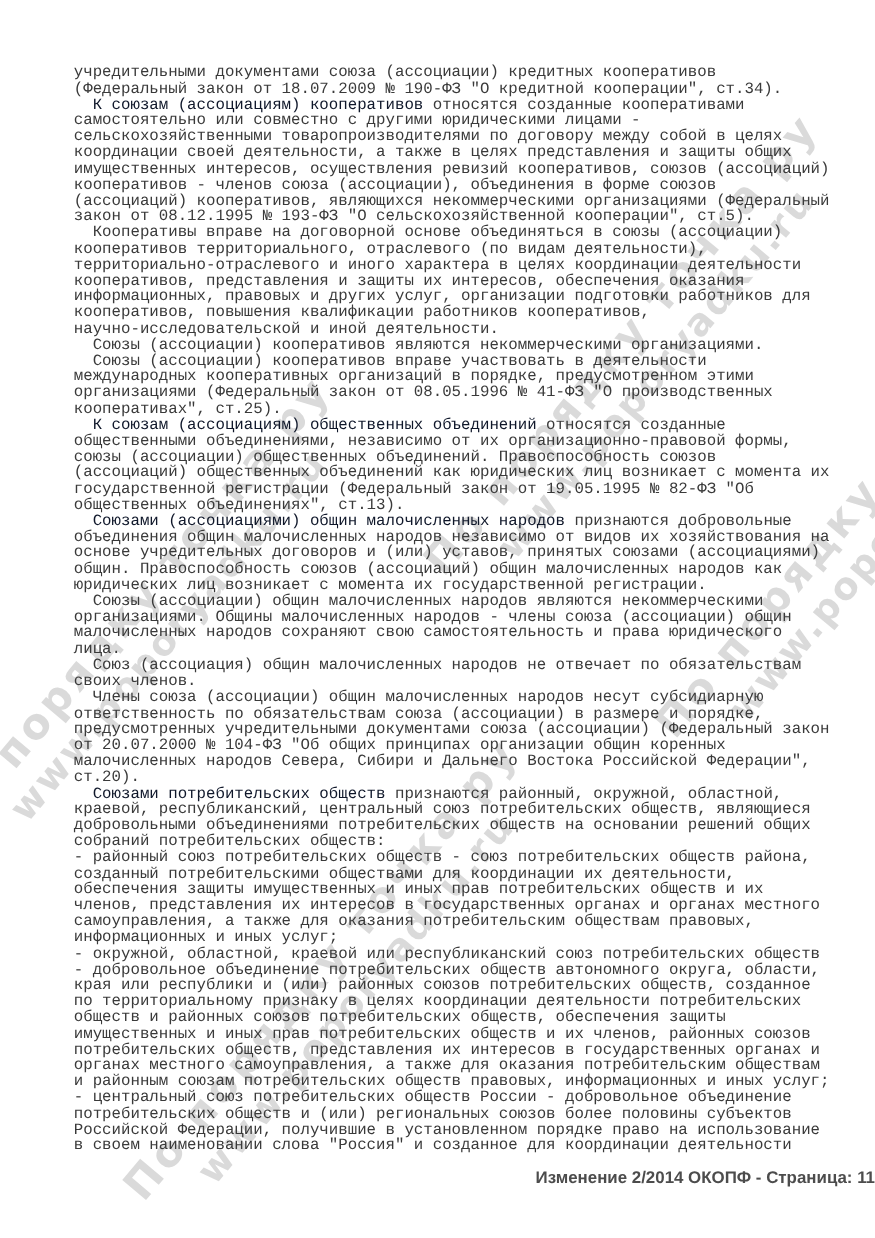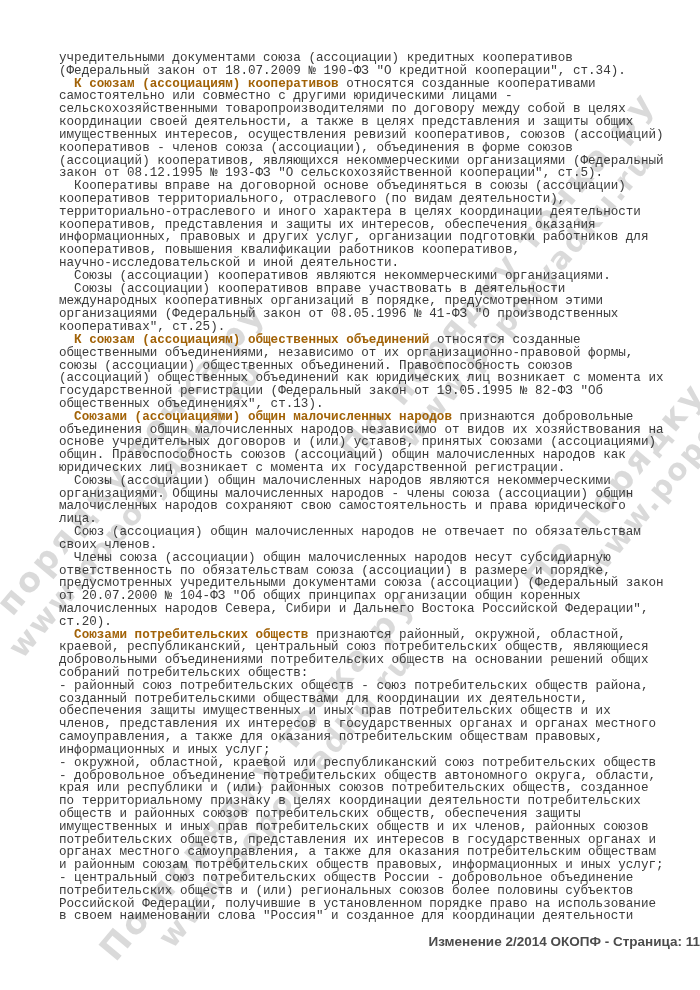--- a/index.html
+++ b/index.html
@@ -41,21 +41,21 @@
     top: 52px;
     width: 620px;
     z-index: 1;
     font-size: 12.6px;
     line-height: 12.82px;
     color: #3a3a3a;
     white-space: pre;
     margin-left: 12px;
   }
   .doc-body .line { height: 12.82px; }
-  .doc-body .line b { font-weight: 700; color: #a16207; }
+  .doc-body .line b { font-weight: 400; color: #0f172a; }
   .page-footer {
     position: absolute;
     left: 0;
     top: 934px;
     width: 100%;
     z-index: 1;
     text-align: right;
     font-family: "Liberation Sans", "DejaVu Sans", sans-serif;
     font-weight: bold;
     font-size: 13.5px;

